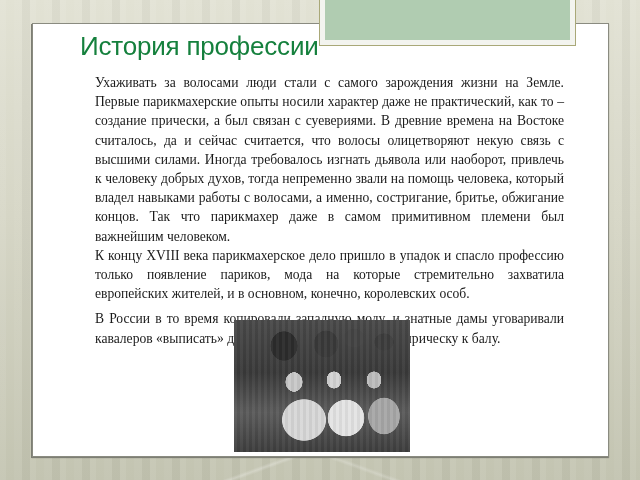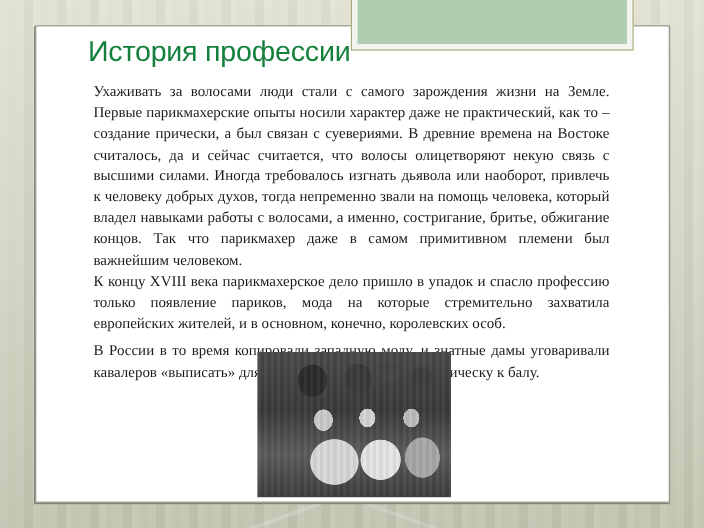--- a/index.html
+++ b/index.html
@@ -36,21 +36,21 @@
       position: absolute; left: 5px; top: 0; right: 5px; bottom: 5px;
       background: #b0ccb1;
     }
     .title {
       position: absolute; left: 69px; top: 20px;
       font-family: "Liberation Sans", sans-serif;
       font-size: 26px; color: #15803d; letter-spacing: -0.2px;
       margin: 11px; font-weight: normal;
     }
     .body-text {
-      position: absolute; left: 85px; top: 73px; width: 469px;
+      position: absolute; left: 95px; top: 73px; width: 469px;
       font-size: 13.6px; line-height: 19.2px; color: #1a1a1a;
       text-align: justify;
     }
     .body-text p { margin: 0; }
     .body-text p + p { margin-top: 6px; }
     .photo {
       position: absolute; left: 234px; top: 320px; width: 176px; height: 132px;
       background:
         radial-gradient(ellipse 22px 24px at 50px 26px, #2c2c2c 60%, transparent 62%),
         radial-gradient(ellipse 20px 22px at 92px 24px, #3a3a3a 60%, transparent 62%),

